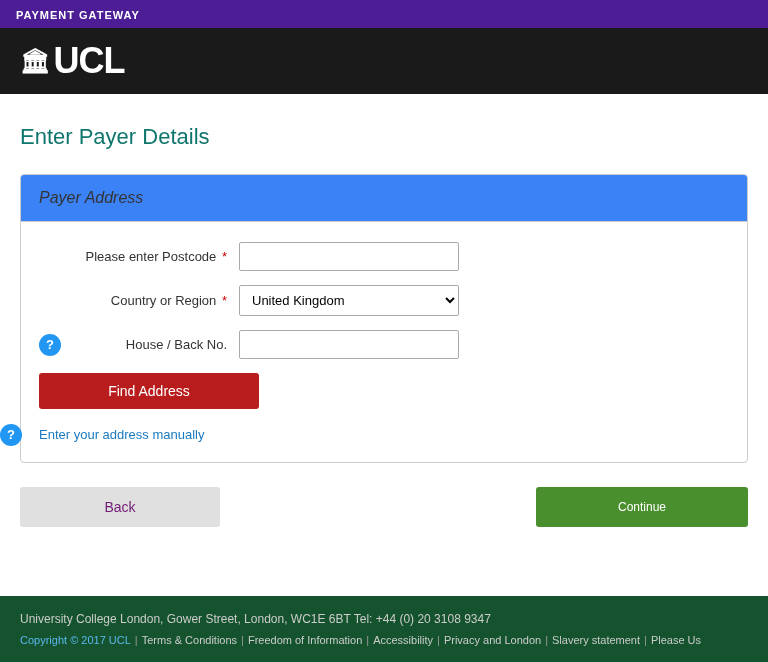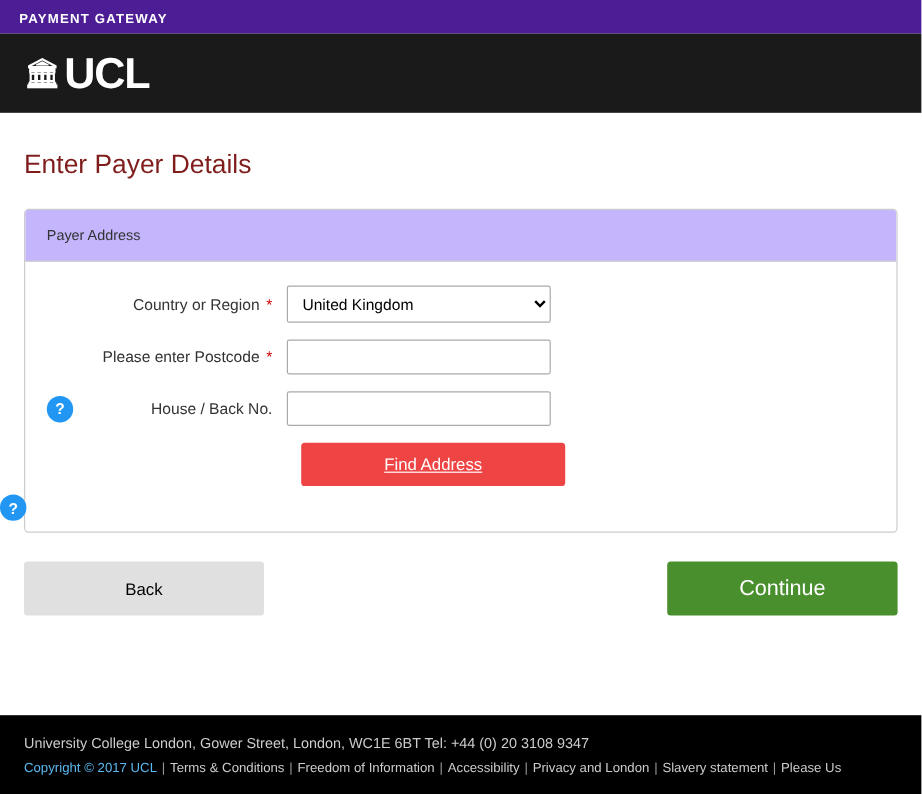--- a/index.html
+++ b/index.html
@@ -7,50 +7,50 @@
 
     
     .top-bar { background: #4c1d95; padding: 6px 16px; }
     .top-bar-title { color: #fff; font-size: 11px; font-weight: bold; letter-spacing: 1px; text-transform: uppercase; }
     .logo-bar { background: #1a1a1a; padding: 12px 20px; }
     .logo-text { color: #fff; font-size: 36px; font-weight: bold; letter-spacing: -1px; display: flex; align-items: center; gap: 4px; }
     .logo-icon { font-size: 24px; }
 
     
     .main { flex: 1; padding: 30px 20px; }
-    .page-title { font-size: 22px; font-weight: normal; margin-bottom: 24px; color: #7f1d1d; }
+    .page-title { font-size: 22px; font-weight: normal; margin-bottom: 24px; color: #0f766e; }
 
     
     .card { border: 1px solid #ccc; border-radius: 4px; overflow: hidden; max-width: 760px; }
-    .card-header { background: #c4b5fd; padding: 14px 18px; border-bottom: 1px solid #ccc; font-size: 12px; font-weight: normal; color: #333; }
+    .card-header { background: #3b82f6; padding: 14px 18px; border-bottom: 1px solid #ccc; font-size: 16px; font-weight: normal; color: #333; font-style: italic; }
     .card-body { padding: 20px 18px; }
 
     .instruction { font-weight: bold; font-size: 13px; margin-bottom: 20px; color: #222; }
 
     
     .form-row { display: flex; align-items: center; margin-bottom: 14px; position: relative; }
     .form-label { text-align: right; width: 200px; flex-shrink: 0; padding-right: 12px; font-size: 13px; color: #333; }
     .required-star { color: #c00; margin-left: 2px; }
     .form-control { flex: 1; max-width: 220px; padding: 6px 8px; border: 1px solid #aaa; border-radius: 2px; font-size: 13px; }
     select.form-control { appearance: auto; background: #fff; }
 
     .help-icon { width: 22px; height: 22px; background: #2196F3; border-radius: 50%; color: #fff; font-size: 13px; font-weight: bold; display: flex; align-items: center; justify-content: center; cursor: pointer; position: absolute; left: 0; }
 
-    .find-btn { background: #ef4444; color: #fff; border: none; border-radius: 3px; padding: 10px 0; width: 220px; font-size: 14px; cursor: pointer; margin-left: 212px; display: block; margin-top: 4px; text-decoration: underline; }
+    .find-btn { background: #b91c1c; color: #fff; border: none; border-radius: 3px; padding: 10px 0; width: 220px; font-size: 14px; cursor: pointer; display: block; margin-top: 4px; }
 
     .manual-row { display: flex; align-items: center; gap: 8px; margin-top: 18px; }
     .manual-link { color: #1a7abf; text-decoration: none; font-size: 13px; cursor: pointer; }
 
     
     .actions { display: flex; justify-content: space-between; margin-top: 24px; max-width: 760px; }
-    .btn-back { background: #e0e0e0; color: #000000; border: none; border-radius: 3px; padding: 12px 0; width: 200px; font-size: 14px; cursor: pointer; }
-    .btn-continue { background: #4a8f2e; color: #fff; border: none; border-radius: 3px; padding: 12px 0; width: 192px; font-size: 18px; cursor: pointer; }
+    .btn-back { background: #e0e0e0; color: #701a75; border: none; border-radius: 3px; padding: 12px 0; width: 200px; font-size: 14px; cursor: pointer; }
+    .btn-continue { background: #4a8f2e; color: #fff; border: none; border-radius: 3px; padding: 12px 0; width: 212px; font-size: 12px; cursor: pointer; }
 
     
-    .footer { background: #000000; color: #ddd; padding: 16px 20px; font-size: 12px; }
+    .footer { background: #14532d; color: #ddd; padding: 16px 20px; font-size: 12px; }
     .footer-address { margin-bottom: 8px; color: #ccc; }
     .footer-links { display: flex; flex-wrap: wrap; gap: 4px; align-items: center; font-size: 11px; }
     .footer-copyright { color: #5bb8f0; }
     .footer-link { color: #ccc; text-decoration: none; }
     .footer-sep { color: #999; }
   </style>
 </head>
 <body>
 
 <div class="top-bar">
@@ -66,53 +66,54 @@
 
 <div class="main">
   <h1 class="page-title">Enter Payer Details</h1>
 
   <div class="card">
     <div class="card-header">Payer Address</div>
     <div class="card-body">
 
       <div class="form-row">
         <label class="form-label">
+          <span>Please enter Postcode</span><span class="required-star"> *</span>
+        </label>
+        <input type="text" class="form-control" style="">
+      </div>
+
+      <div class="form-row">
+        <label class="form-label">
           <span>Country or Region</span><span class="required-star"> *</span>
         </label>
         <select class="form-control">
           <option value="United Kingdom">United Kingdom</option>
           <option value="United States">United States</option>
           <option value="Australia">Australia</option>
           <option value="Canada">Canada</option>
           <option value="France">France</option>
           <option value="Germany">Germany</option>
           <option value="Ireland">Ireland</option>
           <option value="Other">Other</option>
         </select>
       </div>
 
-      <div class="form-row">
-        <label class="form-label">
-          <span>Please enter Postcode</span><span class="required-star"> *</span>
-        </label>
-        <input type="text" class="form-control" style="">
-      </div>
-
       <div class="form-row" style="position:relative;">
         <div class="help-icon" title="Help">?</div>
         <label class="form-label">
           <span>House / Back No.</span>
         </label>
         <input type="text" class="form-control" style="">
       </div>
 
       <button class="find-btn">Find Address</button>
 
       <div class="manual-row">
         <div class="help-icon" title="Help">?</div>
+        <a class="manual-link">Enter your address manually</a>
       </div>
     </div>
   </div>
 
   <div class="actions">
     <button class="btn-back">Back</button>
     <button class="btn-continue">Continue</button>
   </div>
 </div>
 

